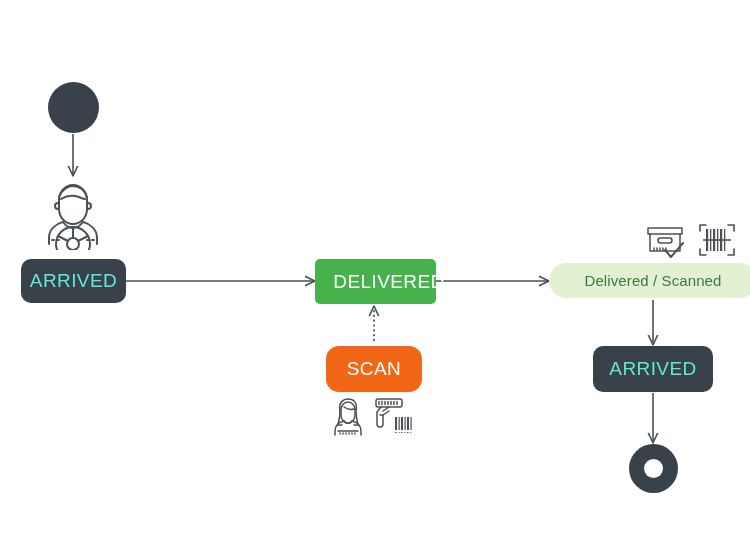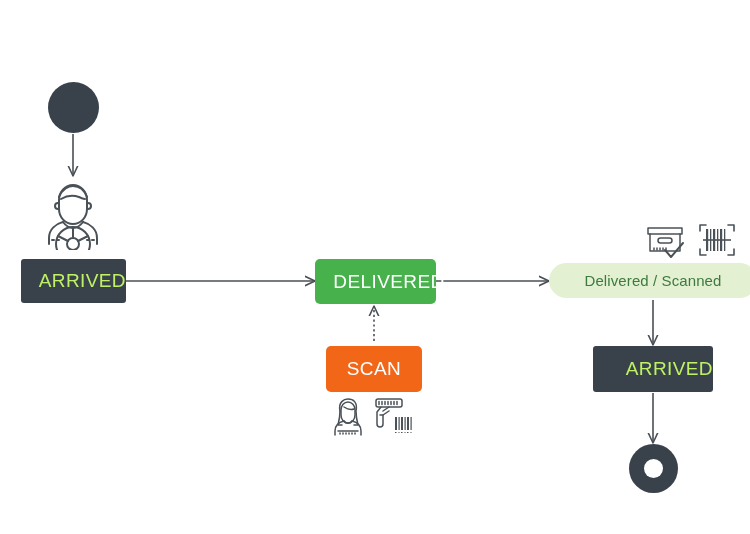--- a/index.html
+++ b/index.html
@@ -21,37 +21,36 @@
     position: absolute;
     box-sizing: border-box;
     display: flex;
     align-items: center;
     justify-content: center;
     letter-spacing: 0.4px;
     user-select: none;
   }
   .box-dark {
     background: #39424b;
-    color: #bef264;
-    border-radius: 3px;
+    color: #5eead4;
+    border-radius: 10px;
     font-size: 19px;
     font-weight: 400;
-    justify-content: flex-end;
   }
   .box-green {
     background: #47b14b;
     color: #ffffff;
     border-radius: 5px;
     font-size: 19px;
     font-weight: 400;
   }
   .box-orange {
     background: #f26618;
     color: #ffffff;
-    border-radius: 5px;
+    border-radius: 13px;
     font-size: 19px;
     font-weight: 400;
   }
   .pill-lightgreen {
     background: #e4f0d2;
     color: #3c7a3f;
     border-radius: 18px;
     font-size: 15px;
     font-weight: 400;
     letter-spacing: 0.1px;

